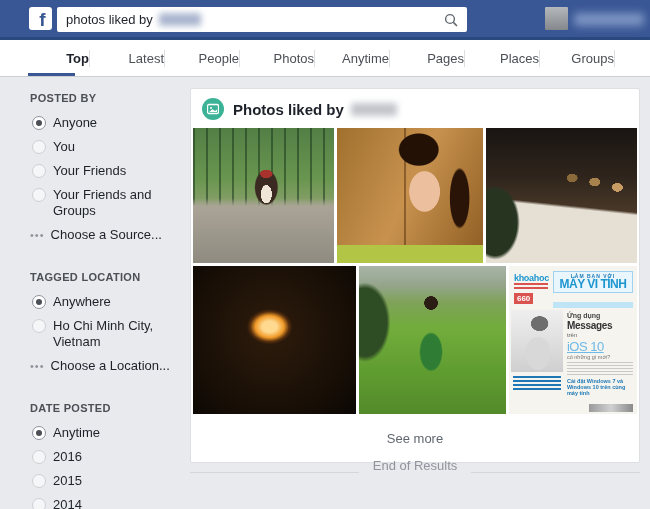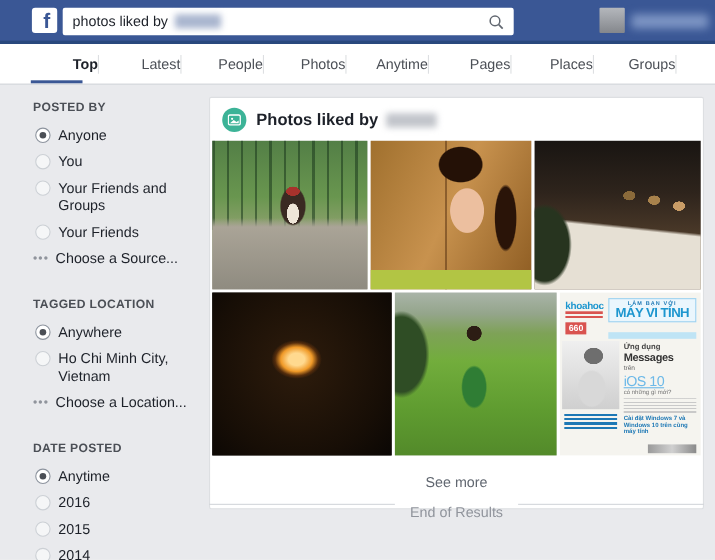--- a/index.html
+++ b/index.html
@@ -192,21 +192,21 @@
     background:repeating-linear-gradient(180deg,#1d78b5 0 2px,transparent 2px 4px); }
   .mag-foot-img { position:absolute; left:80px; bottom:2px; right:4px; height:8px;
     background:linear-gradient(90deg,#9a9a9a,#d0d0d0 50%,#8a8a8a); }
   
   .see-more {
     text-align:center; padding:14px 0 16px; font-size:13px; color:#616770;
     cursor:pointer;
   }
   .end-results {
     position:absolute; top:458px; left:190px; width:450px;
-    display:flex; align-items:flex-start; color:#90949c; font-size:13px;
+    display:flex; align-items:flex-end; color:#90949c; font-size:13px;
   }
   .end-results .line { flex:1; border-top:1px solid #d3d6db; }
   .end-results .end-text { margin:0 14px; white-space:nowrap; }
 </style>
 </head>
 <body>
 
 <div class="topbar">
   <div class="fb-logo">
     <span>f</span>
@@ -262,25 +262,25 @@
     <div class="radio-row">
       <span class="radio selected"></span>
       <span class="radio-label">Anyone</span>
     </div>
     <div class="radio-row">
       <span class="radio"></span>
       <span class="radio-label">You</span>
     </div>
     <div class="radio-row">
       <span class="radio"></span>
+      <span class="radio-label">Your Friends</span>
+    </div>
+    <div class="radio-row">
+      <span class="radio"></span>
       <span class="radio-label">Your Friends and Groups</span>
-    </div>
-    <div class="radio-row">
-      <span class="radio"></span>
-      <span class="radio-label">Your Friends</span>
     </div>
     <div class="filter-action">
       <span class="ellipsis-icon">•••</span>
       <span class="filter-action-label">Choose a Source...</span>
     </div>
   </div>
 
   <div class="filter-section">
     <div class="filter-title">TAGGED LOCATION</div>
     <div class="radio-row">

